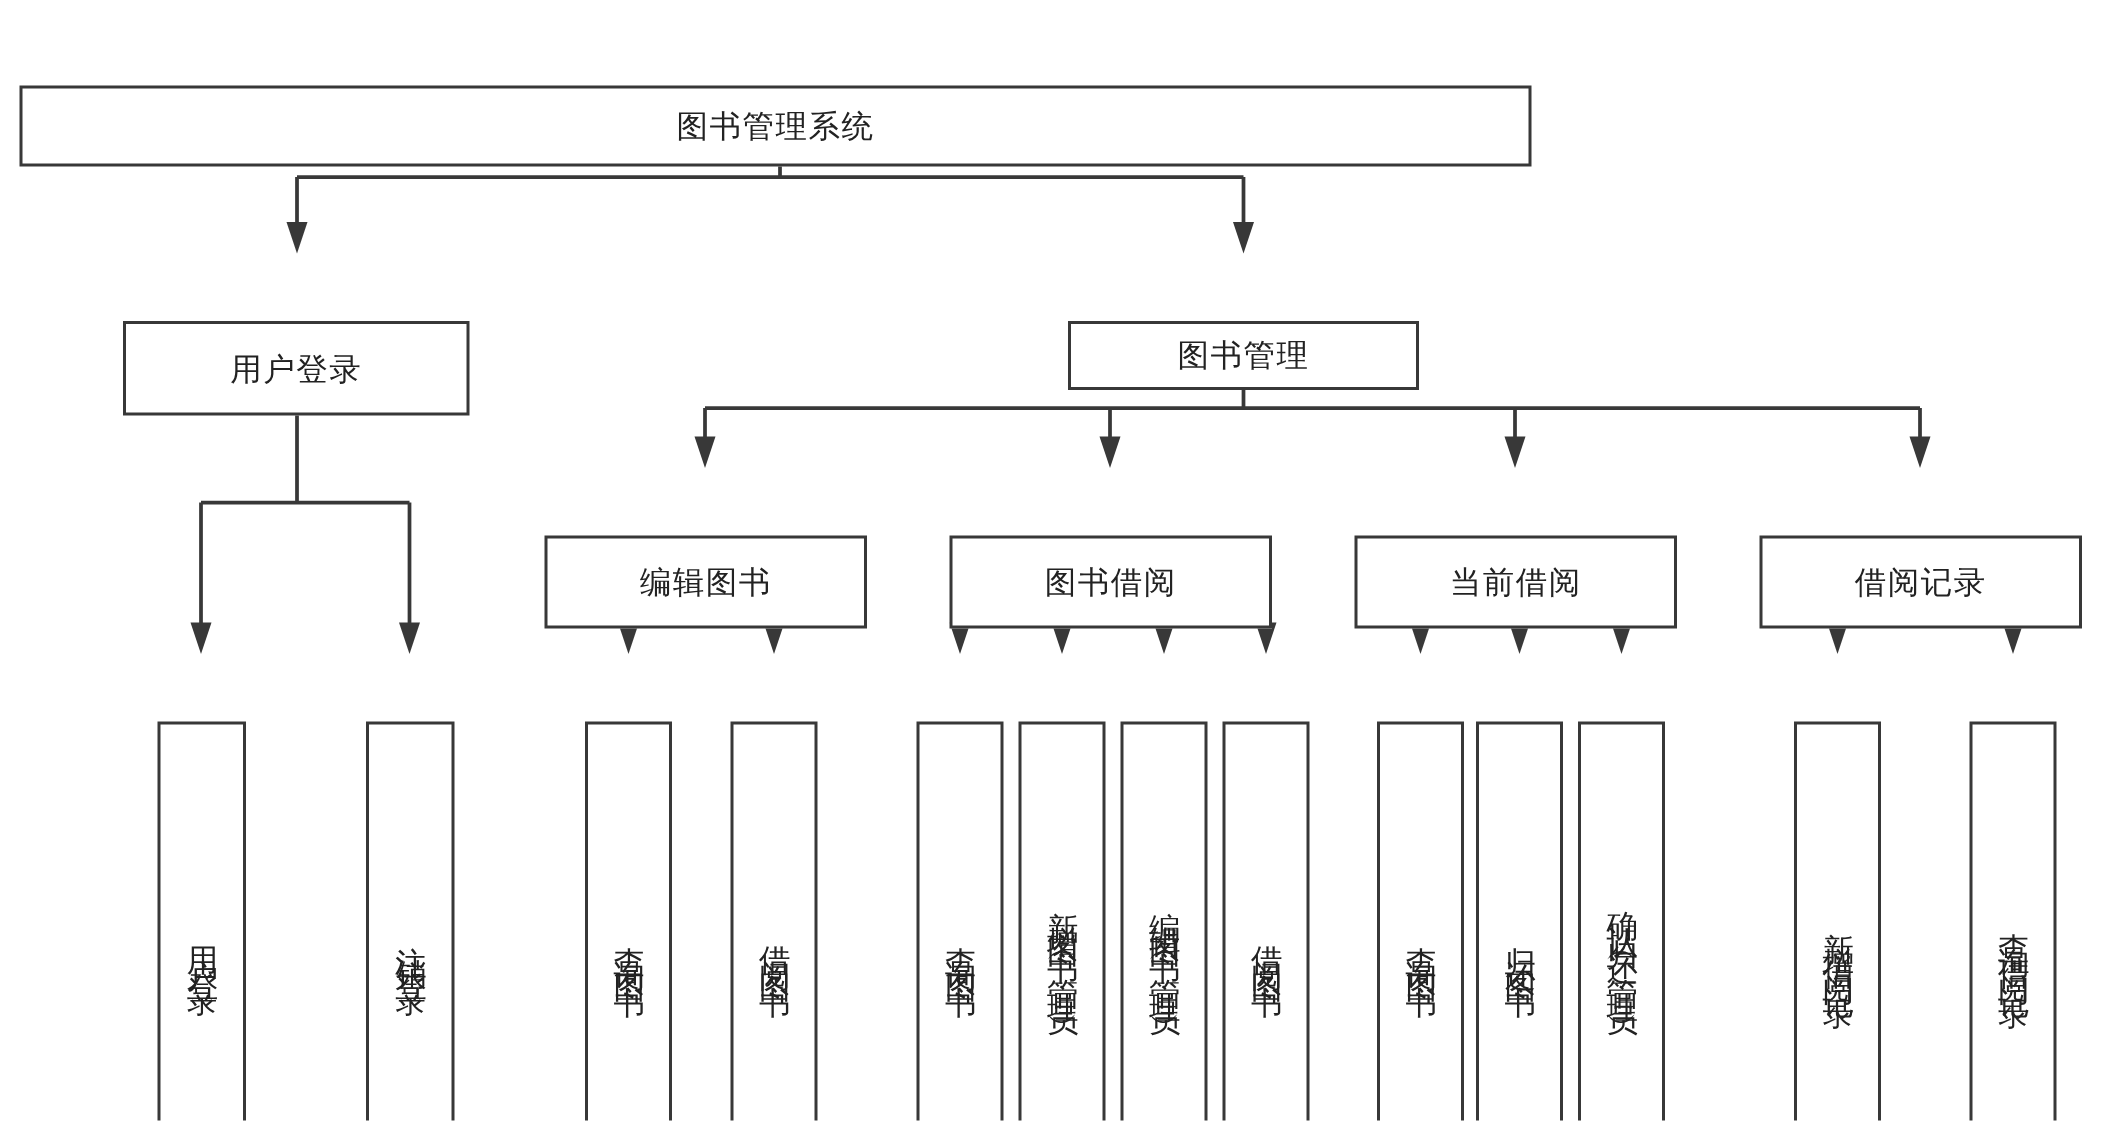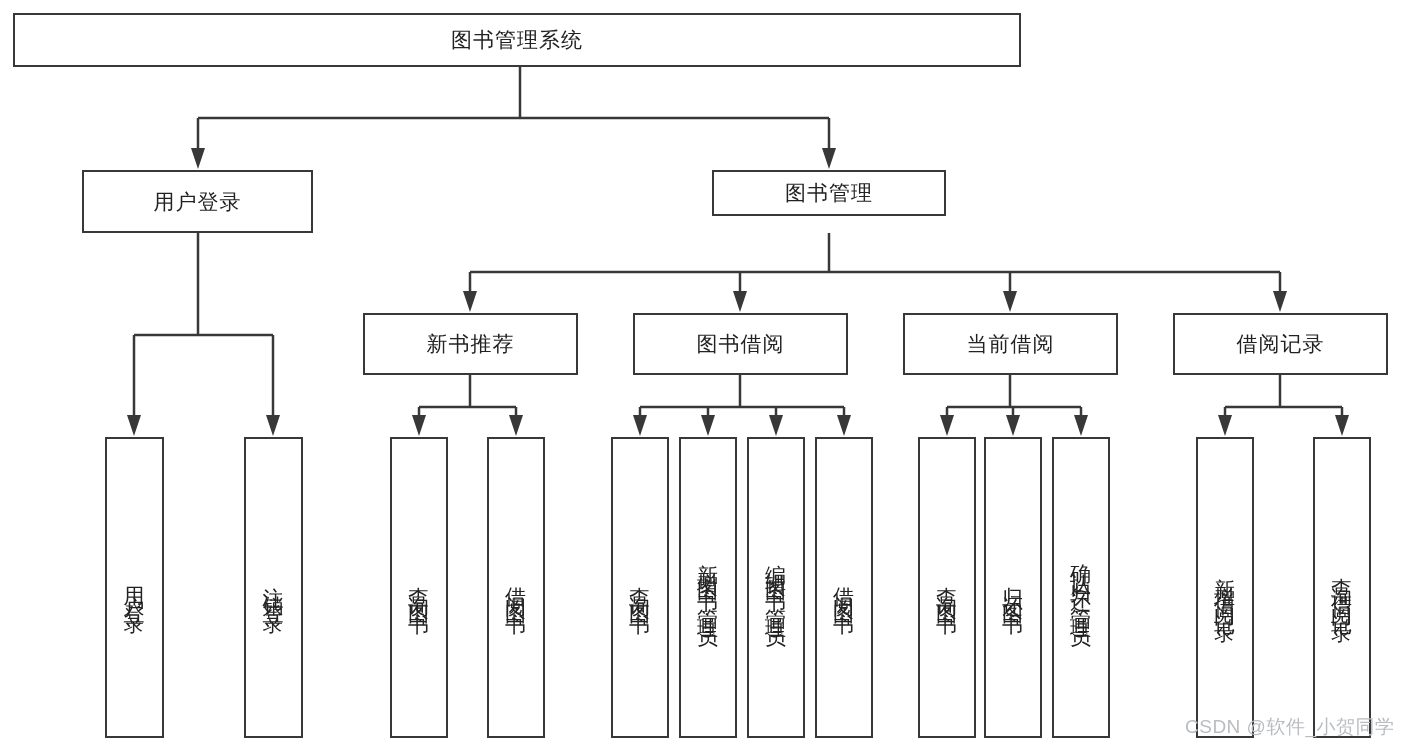--- a/index.html
+++ b/index.html
@@ -28,20 +28,21 @@
   }
   .box{
     position:absolute;
     box-sizing:border-box;
     background:#ffffff;
     border:2px solid var(--line-color);
     display:flex;
     align-items:center;
     justify-content:center;
     color:var(--text-color);
+    margin-top:44px;
   }
   .h-box span{
     font-size:21px;
     letter-spacing:1px;
     white-space:nowrap;
   }
   .v-box span{
     writing-mode:vertical-rl;
     text-orientation:mixed;
     font-size:21px;
@@ -143,21 +144,21 @@
   </div>
 
   <div class="box h-box" style="left:82px;top:170px;width:231px;height:63px;">
     <span>用户登录</span>
   </div>
   <div class="box h-box" style="left:712px;top:170px;width:234px;height:46px;">
     <span>图书管理</span>
   </div>
 
   <div class="box h-box" style="left:363px;top:313px;width:215px;height:62px;">
-    <span>新书推荐</span>
+    <span>编辑图书</span>
   </div>
   <div class="box h-box" style="left:633px;top:313px;width:215px;height:62px;">
     <span>图书借阅</span>
   </div>
   <div class="box h-box" style="left:903px;top:313px;width:215px;height:62px;">
     <span>当前借阅</span>
   </div>
   <div class="box h-box" style="left:1173px;top:313px;width:215px;height:62px;">
     <span>借阅记录</span>
   </div>
@@ -199,15 +200,14 @@
     <span>确认归还（管理员）</span>
   </div>
 
   <div class="box v-box" style="left:1196px;top:437px;width:58px;height:301px;">
     <span>新增借阅记录</span>
   </div>
   <div class="box v-box" style="left:1313px;top:437px;width:58px;height:301px;">
     <span>查询借阅记录</span>
   </div>
 
-  <div class="watermark">CSDN @软件_小贺同学</div>
 
 </div>
 
 </body></html>

